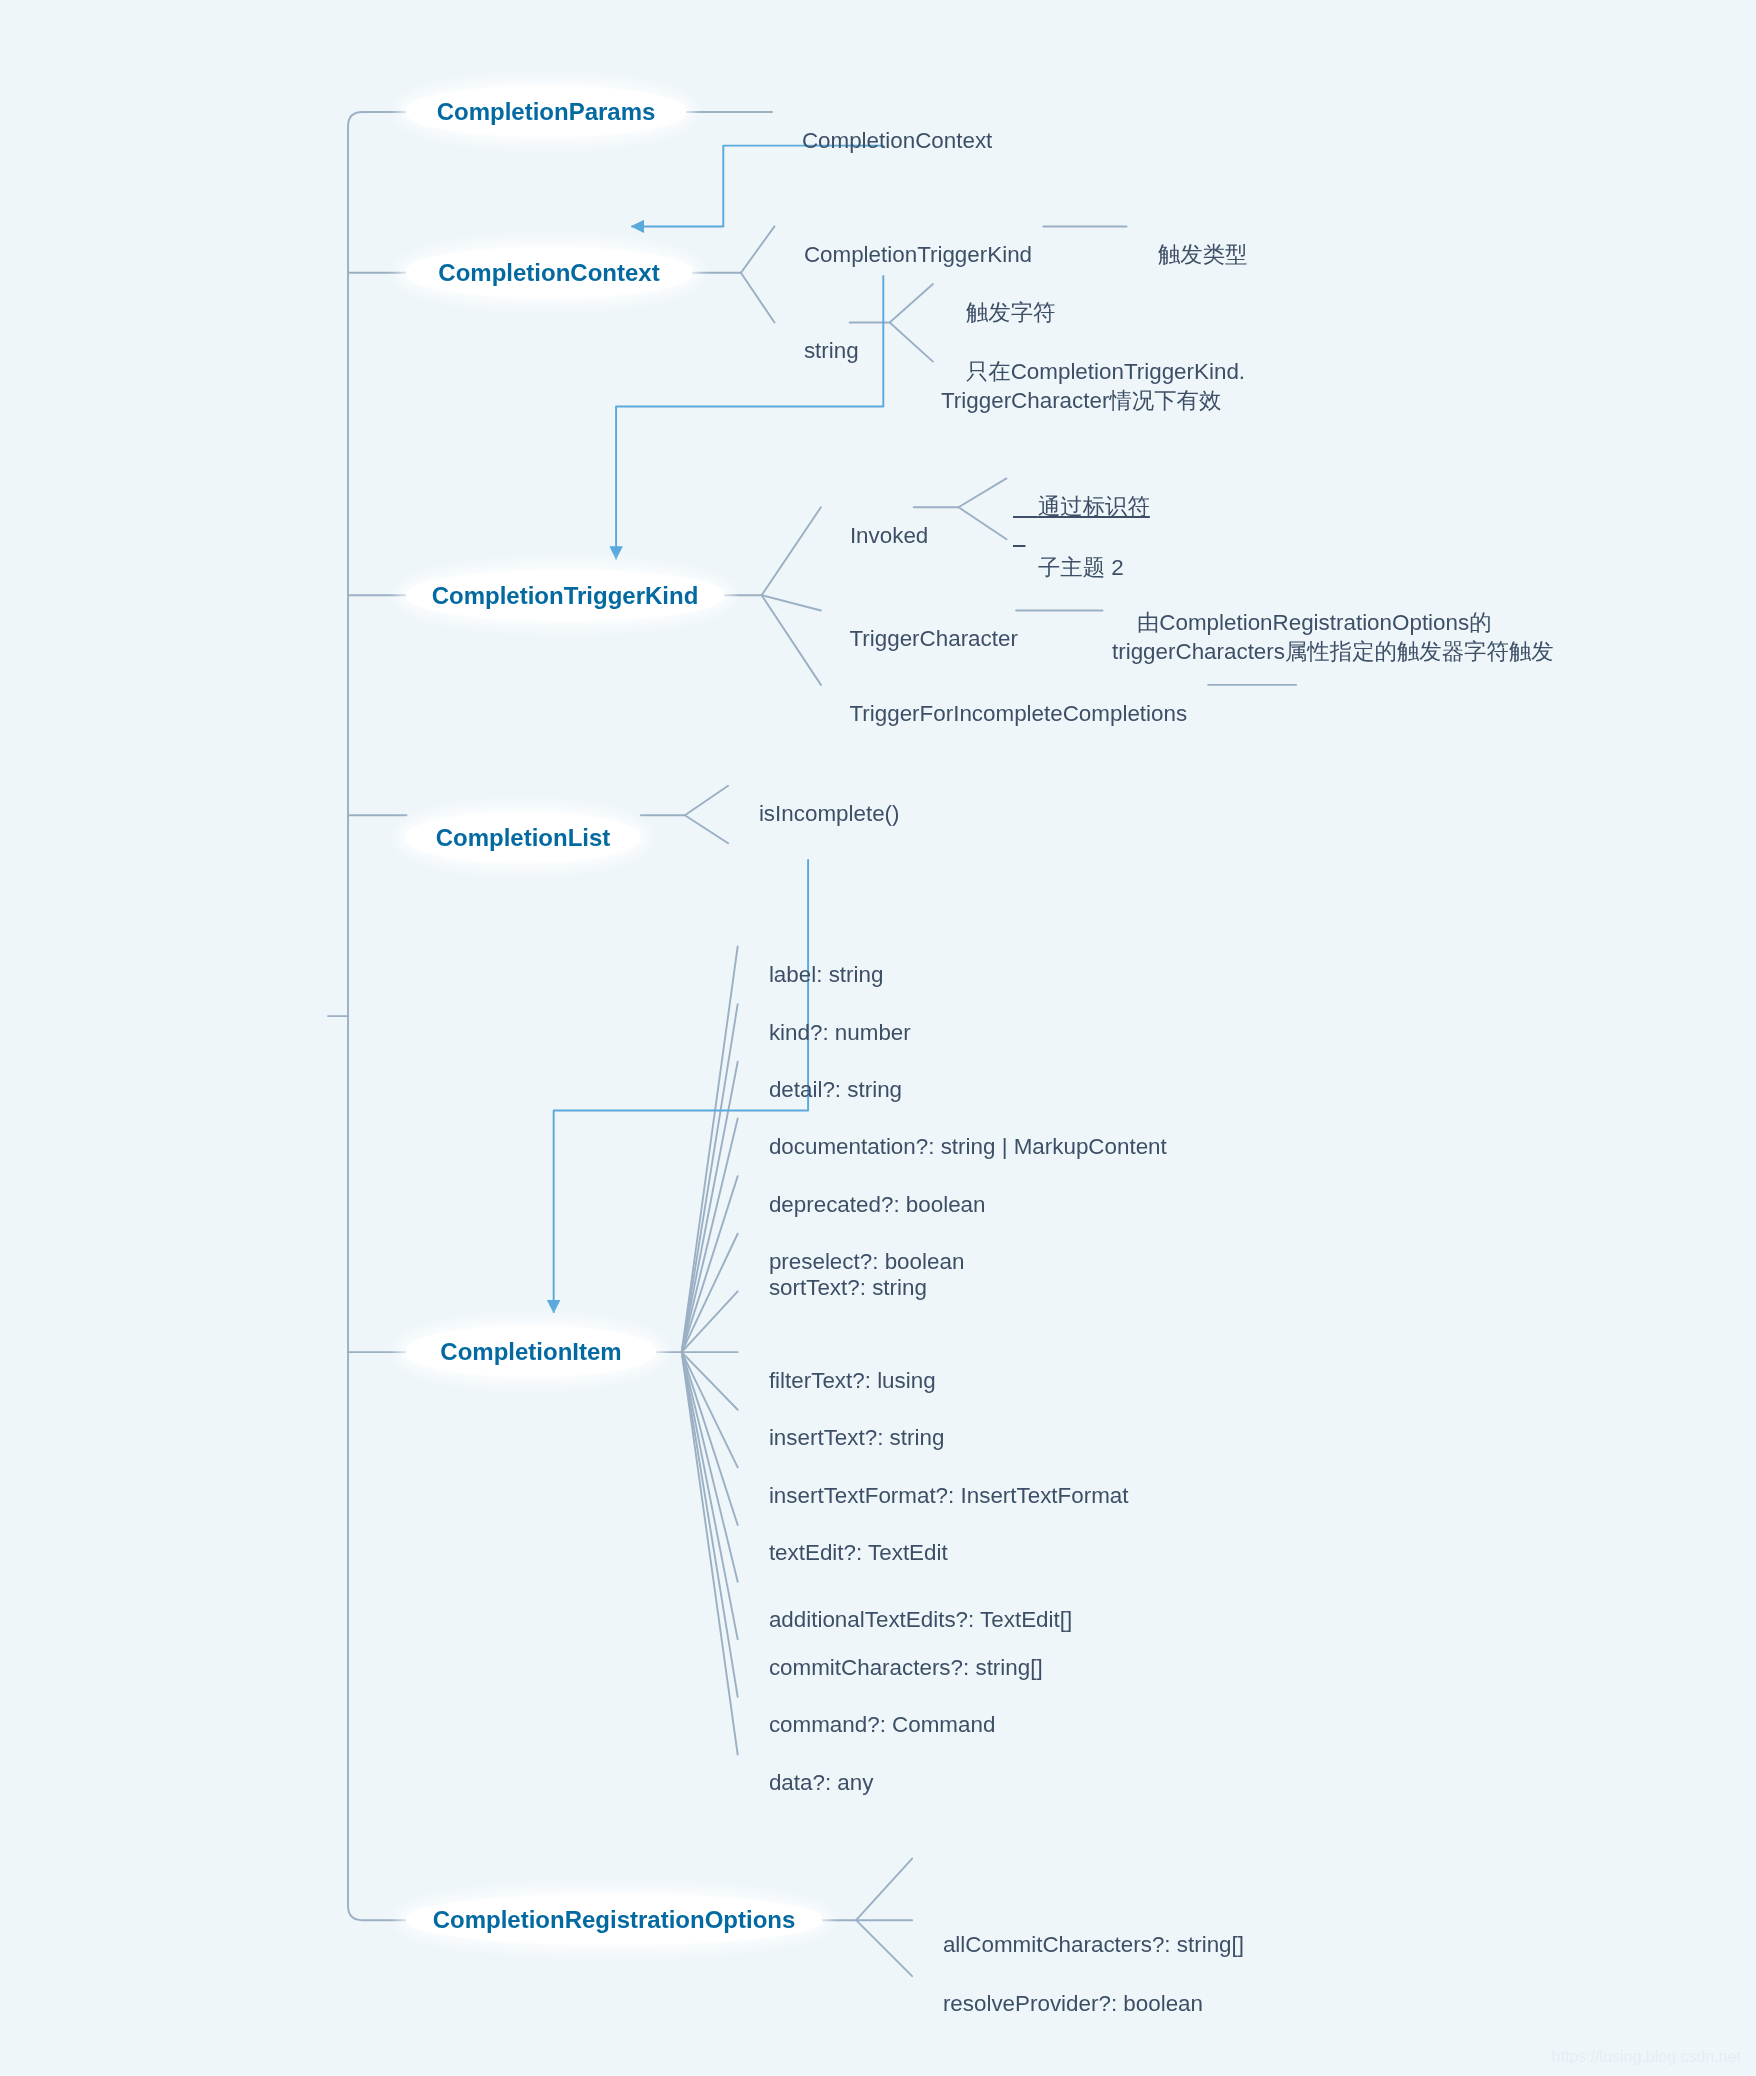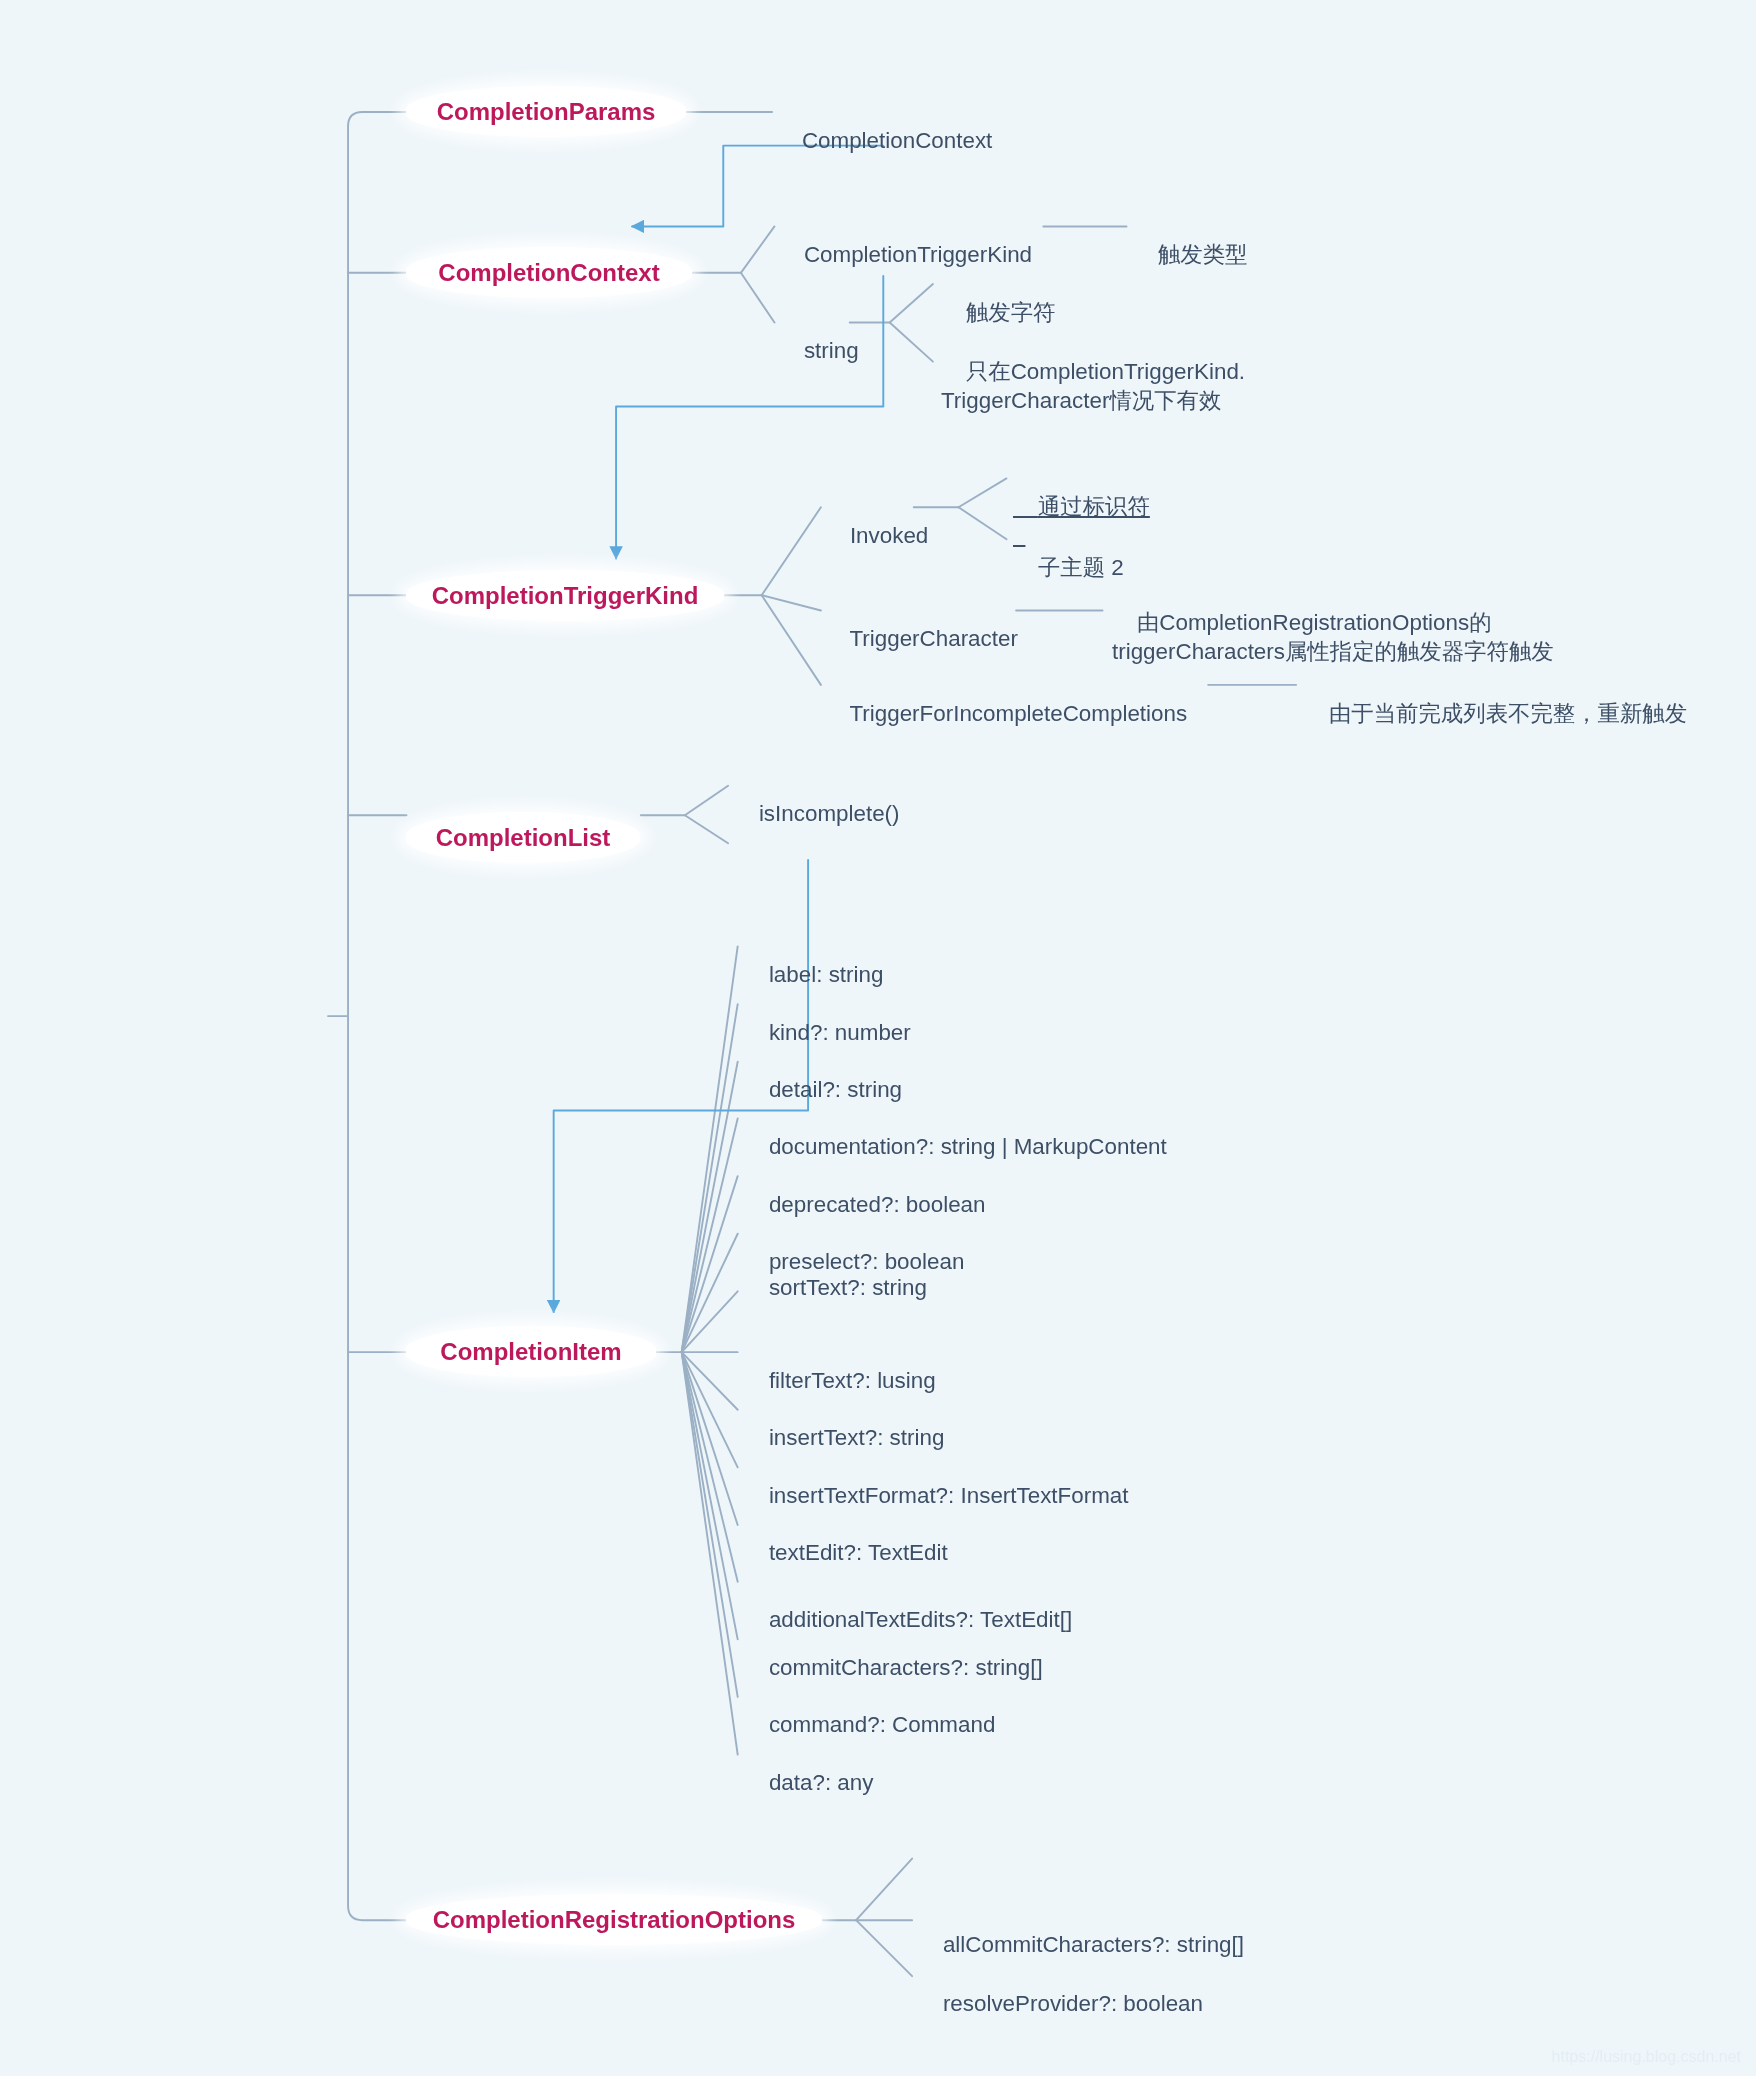--- a/index.html
+++ b/index.html
@@ -19,21 +19,21 @@
     position: absolute;
     left: 0; top: 0;
     width: 1757px;
     height: 2077px;
     pointer-events: none;
   }
   .node {
     position: absolute;
     background: #ffffff;
     border-radius: 50% / 46%;
-    color: #be185d;
+    color: #0369a1;
     font-weight: bold;
     display: flex;
     align-items: center;
     justify-content: center;
     white-space: nowrap;
     box-shadow: 0 0 11.2px 8px rgba(255,255,255,0.75);
   }
   .root {
     font-size: 37px;
     letter-spacing: 1.6px;
@@ -201,23 +201,20 @@
   <div class="leaf" style="left:825px; top:595px;">
     <span>TriggerCharacter</span>
   </div>
   <div class="leaf" style="left:1112px; top:579px;">
     <span>由CompletionRegistrationOptions的
 triggerCharacters属性指定的触发器字符触发</span>
   </div>
 
   <div class="leaf" style="left:825px; top:670px;">
     <span>TriggerForIncompleteCompletions</span>
-  </div>
-  <div class="leaf" style="left:1304px; top:670px;">
-    <span>由于当前完成列表不完整，重新触发</span>
   </div>
 
   <div class="leaf" style="left:734px; top:770px;">
     <span>isIncomplete()</span>
   </div>
 
   <div class="leaf" style="left:744px; top:931px;">
     <span>label: string</span></div>
   <div class="leaf" style="left:744px; top:989px;">
     <span>kind?: number</span></div>

